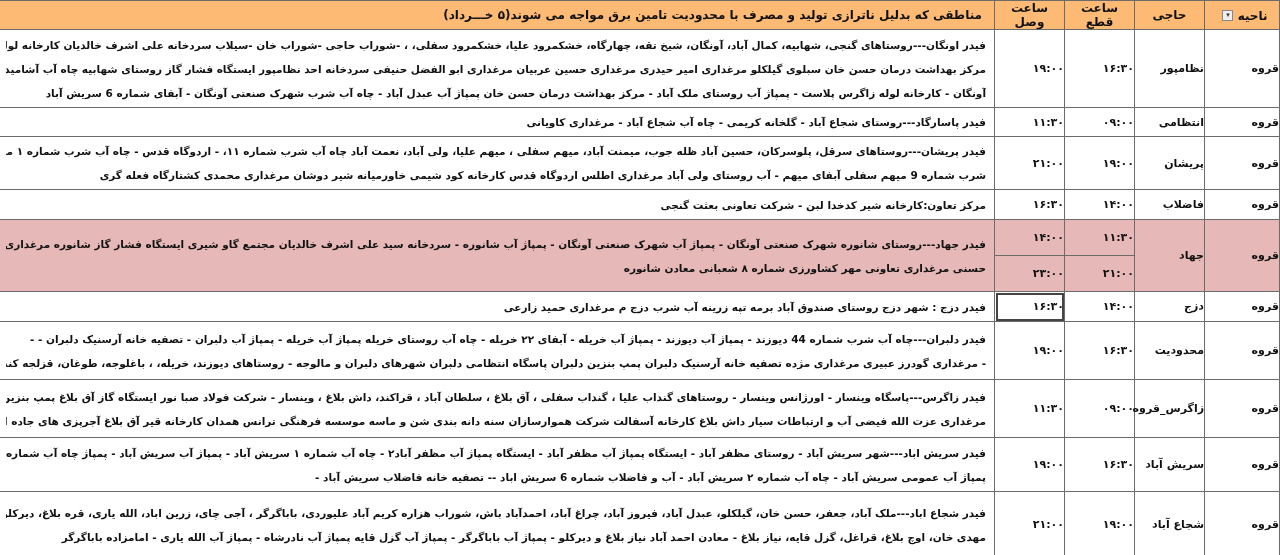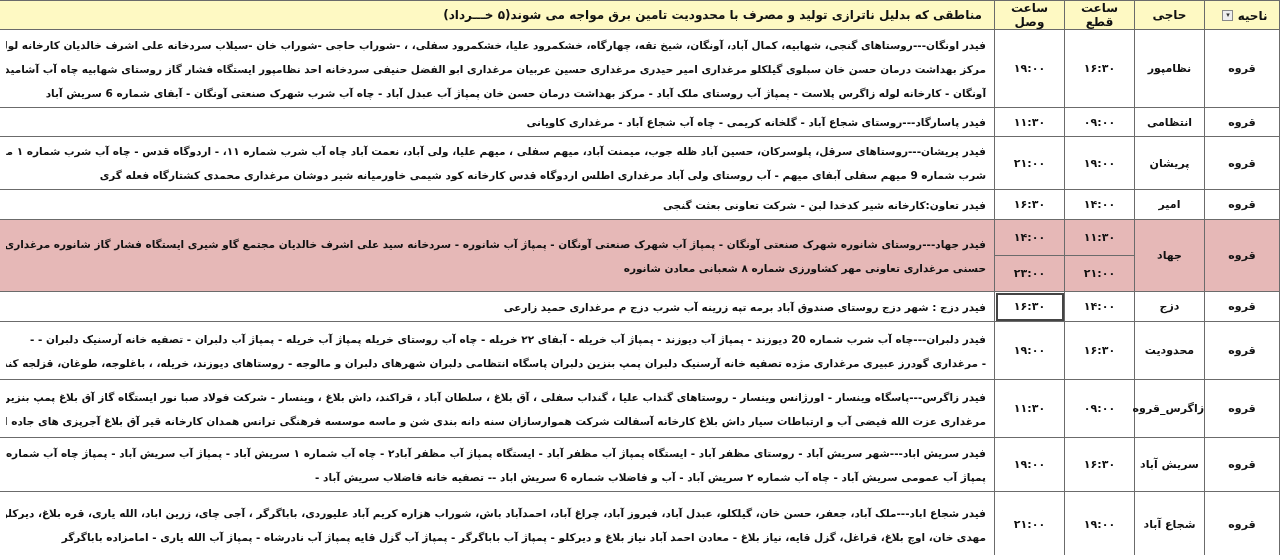--- a/index.html
+++ b/index.html
@@ -1,22 +1,22 @@
 <!DOCTYPE html>
 <html><head>
 <meta charset="utf-8">
 <style>
   html, body { margin: 0; padding: 0; background: #ffffff; }
   body { width: 1280px; height: 555px; overflow: hidden; font-family: "DejaVu Sans", sans-serif; }
   .sheet { direction: rtl; width: 1280px; }
   table { border-collapse: collapse; width: 1280px; table-layout: fixed; direction: rtl; }
   th, td { border: 1px solid #6b6b6b; padding: 0; font-weight: bold; color: #111; }
-  thead th { background: #fef9c3; height: 24px; font-size: 12px; text-align: center; }
+  thead th { background: #fdba74; height: 24px; font-size: 12px; text-align: center; }
   thead th.title-cell { text-align: right; padding-right: 12px; font-size: 12px; }
-  td { font-size: 11px; text-align: center; vertical-align: middle; }
+  td { font-size: 11px; text-align: right; vertical-align: middle; }
   td.desc { text-align: right; padding: 2px 8px 2px 6px; line-height: 24px; font-size: 10.5px; white-space: normal; }
   td.desc .line { display: block; white-space: nowrap; overflow: hidden; }
   tr.hl td { background: #e6b8b7; }
   td.time { font-size: 11px; }
   td.boxed { outline: 2px solid #444; outline-offset: -3px; }
   .filter-icon { display: inline-block; width: 9px; height: 9px; border: 1px solid #888; background: #eee; font-size: 7px; line-height: 9px; vertical-align: middle; margin-left: 6px; color: #333; }
   .th-label { vertical-align: middle; }
 </style>
 </head>
 <body>
@@ -72,25 +72,25 @@
       <td class="time">۱۹:۰۰</td>
       <td class="time">۲۱:۰۰</td>
       <td class="desc">
         <span class="line">فیدر پریشان---روستاهای سرقل، پلوسرکان، حسین آباد ظله جوب، میمنت آباد، میهم سفلی ، میهم علیا، ولی آباد، نعمت آباد چاه آب شرب شماره ۱۱، - اردوگاه قدس  -  چاه آب شرب شماره ۱ میهم سفلی  -  چاه آب</span>
         <span class="line">شرب شماره 9 میهم سفلی      آبفای میهم  -  آب روستای ولی آباد       مرغداری اطلس    اردوگاه قدس    کارخانه کود شیمی خاورمیانه            شیر دوشان     مرغداری محمدی    کشتارگاه فعله گری</span>
       </td>
     </tr>
 
     <tr style="height:30px">
       <td>قروه</td>
-      <td>امیر</td>
+      <td>فاضلاب</td>
       <td class="time">۱۴:۰۰</td>
       <td class="time">۱۶:۳۰</td>
       <td class="desc">
-        <span class="line">فیدر تعاون:کارخانه شیر کدخدا لبن  -  شرکت تعاونی بعثت گنجی</span>
+        <span class="line">مرکز تعاون:کارخانه شیر کدخدا لبن  -  شرکت تعاونی بعثت گنجی</span>
       </td>
     </tr>
 
     <tr class="hl" style="height:36px">
       <td rowspan="2">قروه</td>
       <td rowspan="2">جهاد</td>
       <td class="time">۱۱:۳۰</td>
       <td class="time">۱۴:۰۰</td>
       <td rowspan="2" class="desc">
         <span class="line">فیدر جهاد---روستای شانوره شهرک صنعتی آونگان  - پمپاژ آب شهرک صنعتی آونگان  -  پمپاژ آب شانوره  - سردخانه سید علی اشرف خالدیان   مجتمع گاو شیری    ایستگاه فشار گاز شانوره    مرغداری بهروز</span>
@@ -111,21 +111,21 @@
         <span class="line">فیدر دزج : شهر دزج روستای صندوق آباد برمه تپه زرینه آب شرب دزج م مرغداری حمید زارعی</span>
       </td>
     </tr>
 
     <tr style="height:58px">
       <td>قروه</td>
       <td>محدودیت</td>
       <td class="time">۱۶:۳۰</td>
       <td class="time">۱۹:۰۰</td>
       <td class="desc">
-        <span class="line">فیدر دلبران---چاه آب شرب شماره 20 دیوزند  -  پمپاژ آب دیوزند  -  پمپاژ آب خریله  -  آبفای ۲۲ خریله  -  چاه آب روستای خریله   پمپاژ آب خریله  -  پمپاژ آب دلبران  -  تصفیه خانه آرسنیک دلبران  -  -</span>
+        <span class="line">فیدر دلبران---چاه آب شرب شماره 44 دیوزند  -  پمپاژ آب دیوزند  -  پمپاژ آب خریله  -  آبفای ۲۲ خریله  -  چاه آب روستای خریله   پمپاژ آب خریله  -  پمپاژ آب دلبران  -  تصفیه خانه آرسنیک دلبران  -  -</span>
         <span class="line">-  مرغداری گودرز عبیری   مرغداری مژده   تصفیه خانه آرسنیک دلبران   پمپ بنزین دلبران   پاسگاه انتظامی دلبران  شهرهای دلبران و مالوجه  -  روستاهای دیوزند، خریله، ، باغلوجه، طوغان، قزلجه کند،</span>
       </td>
     </tr>
 
     <tr style="height:58px">
       <td>قروه</td>
       <td>زاگرس_قروه</td>
       <td class="time">۰۹:۰۰</td>
       <td class="time">۱۱:۳۰</td>
       <td class="desc">

